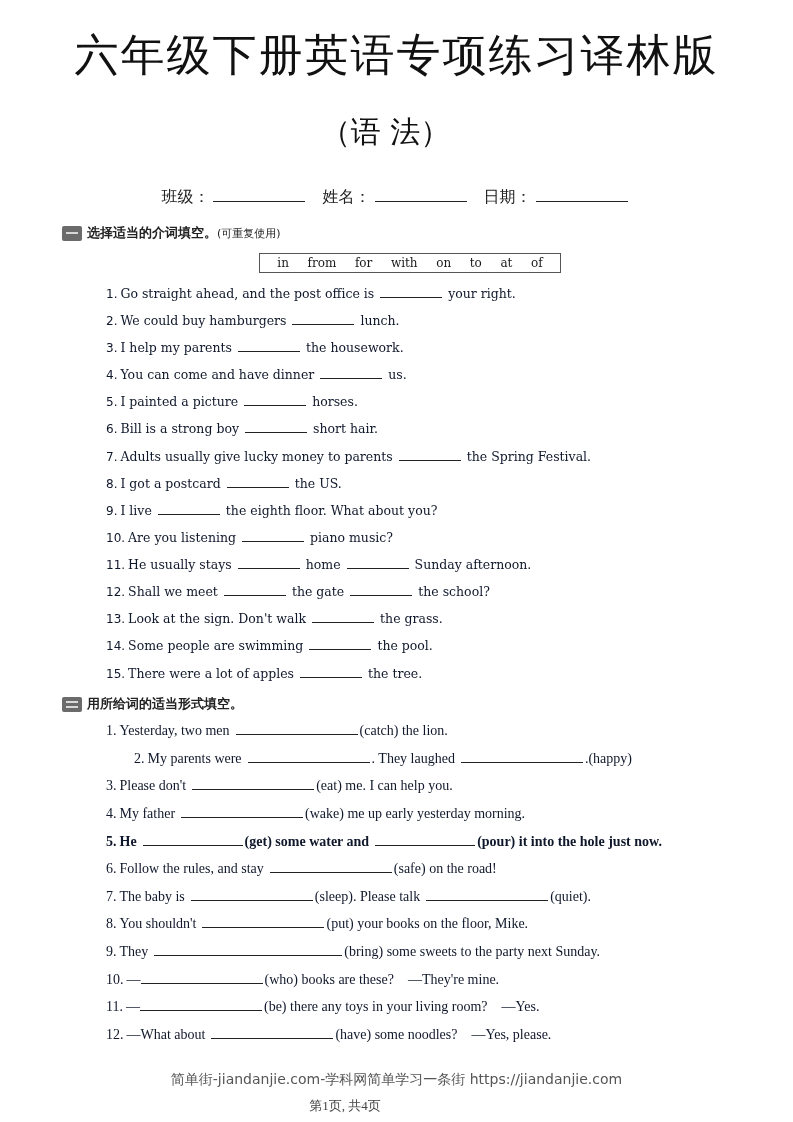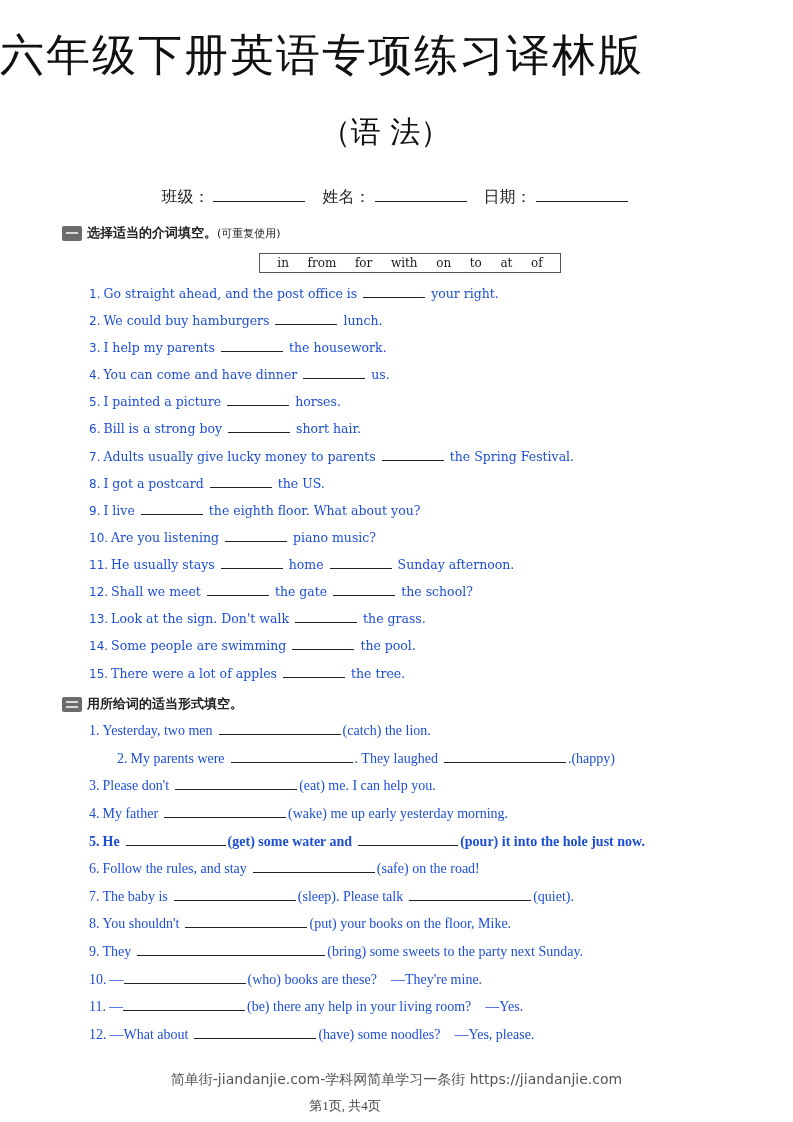--- a/index.html
+++ b/index.html
@@ -1,21 +1,21 @@
 <!DOCTYPE html>
 <html><head>
 <meta charset="utf-8">
 <style>
   html, body { margin: 0; padding: 0; background: #ffffff; }
   body {
     width: 793px; height: 1122px; position: relative; overflow: hidden;
     font-family: "DejaVu Serif", "Liberation Serif", serif; color: #1a1a1a;
   }
   .title {
-    position: absolute; left: 0; top: 26px; width: 793px; text-align: left;
+    position: absolute; left: 0; top: 26px; width: 793px; text-align: center;
     font-family: "DejaVu Sans", sans-serif; font-size: 44px; letter-spacing: 2px;
     font-weight: normal; color: #111;
   }
   .subtitle {
     position: absolute; left: 0; top: 112px; width: 771px; text-align: center;
     font-family: "DejaVu Sans", sans-serif; font-size: 30px; color: #111;
   }
   .infoline {
     position: absolute; left: 0; top: 175px; width: 793px; text-align: center;
     font-family: "DejaVu Sans", sans-serif; font-size: 16px; color: #222;
@@ -34,21 +34,21 @@
     border-radius: 2px; margin-right: 5px; position: relative;
   }
   .badge .bar { position: absolute; left: 4px; width: 12px; height: 2px; background: #d8d8d8; }
   .section-head .note { font-weight: normal; font-size: 11px; }
   .wordbox {
     position: absolute; left: 259px; top: 253px; width: 302px; height: 20px;
     border: 1px solid #555; display: flex; justify-content: space-around; align-items: center;
     font-size: 12px; padding: 6px 8px; box-sizing: border-box;
   }
   .q {
-    position: absolute; left: 89px; font-size: 12.5px; white-space: nowrap; color: #1d4ed8;
+    position: absolute; left: 106px; font-size: 12.5px; white-space: nowrap; color: #0f172a;
   }
   .q .num { margin-right: 3px; font-family: "DejaVu Sans", sans-serif; font-size: 12px; }
   .blank-s {
     display: inline-block; width: 62px; border-bottom: 1px solid #222; height: 10px;
     margin: 0 6px;
   }
   .blank-m {
     display: inline-block; width: 122px; border-bottom: 1px solid #222; height: 10px;
     margin: 0 2px 0 6px;
   }
@@ -125,17 +125,17 @@
 <div class="q q2" style="top:723px;"><span class="num">1.</span><span>Yesterday, two men</span><span class="blank-m"></span><span>(catch) the lion.</span></div>
 <div class="q q2" style="top:751px;margin-left:28px;"><span class="num">2.</span><span>My parents were</span><span class="blank-m"></span><span>. They laughed</span><span class="blank-m"></span><span>.(happy)</span></div>
 <div class="q q2" style="top:778px;"><span class="num">3.</span><span>Please don't</span><span class="blank-m"></span><span>(eat) me. I can help you.</span></div>
 <div class="q q2" style="top:806px;"><span class="num">4.</span><span>My father</span><span class="blank-m"></span><span>(wake) me up early yesterday morning.</span></div>
 <div class="q q2" style="top:834px;font-weight:bold;"><span class="num">5.</span><span>He</span><span class="blank-m" style="width:100px;"></span><span>(get) some water and</span><span class="blank-m" style="width:100px;"></span><span>(pour) it into the hole just now.</span></div>
 <div class="q q2" style="top:861px;"><span class="num">6.</span><span>Follow the rules, and stay</span><span class="blank-m"></span><span>(safe) on the road!</span></div>
 <div class="q q2" style="top:889px;"><span class="num">7.</span><span>The baby is</span><span class="blank-m"></span><span>(sleep). Please talk</span><span class="blank-m"></span><span>(quiet).</span></div>
 <div class="q q2" style="top:916px;"><span class="num">8.</span><span>You shouldn't</span><span class="blank-m"></span><span>(put) your books on the floor, Mike.</span></div>
 <div class="q q2" style="top:944px;"><span class="num">9.</span><span>They</span><span class="blank-l"></span><span>(bring) some sweets to the party next Sunday.</span></div>
 <div class="q q2" style="top:972px;"><span class="num">10.</span><span>—</span><span class="blank-m" style="margin-left:0;"></span><span style="white-space:pre;">(who) books are these?    —They're mine.</span></div>
-<div class="q q2" style="top:999px;"><span class="num">11.</span><span>—</span><span class="blank-m" style="margin-left:0;"></span><span style="white-space:pre;">(be) there any help in your living room?    —Yes.</span></div>
+<div class="q q2" style="top:999px;"><span class="num">11.</span><span>—</span><span class="blank-m" style="margin-left:0;"></span><span style="white-space:pre;">(be) there any toys in your living room?    —Yes.</span></div>
 <div class="q q2" style="top:1027px;"><span class="num">12.</span><span>—What about</span><span class="blank-m"></span><span style="white-space:pre;">(have) some noodles?    —Yes, please.</span></div>
 
 <div class="footer1">简单街-jiandanjie.com-学科网简单学习一条街 https://jiandanjie.com</div>
 <div class="footer2">第1页, 共4页</div>
 
 </body></html>

